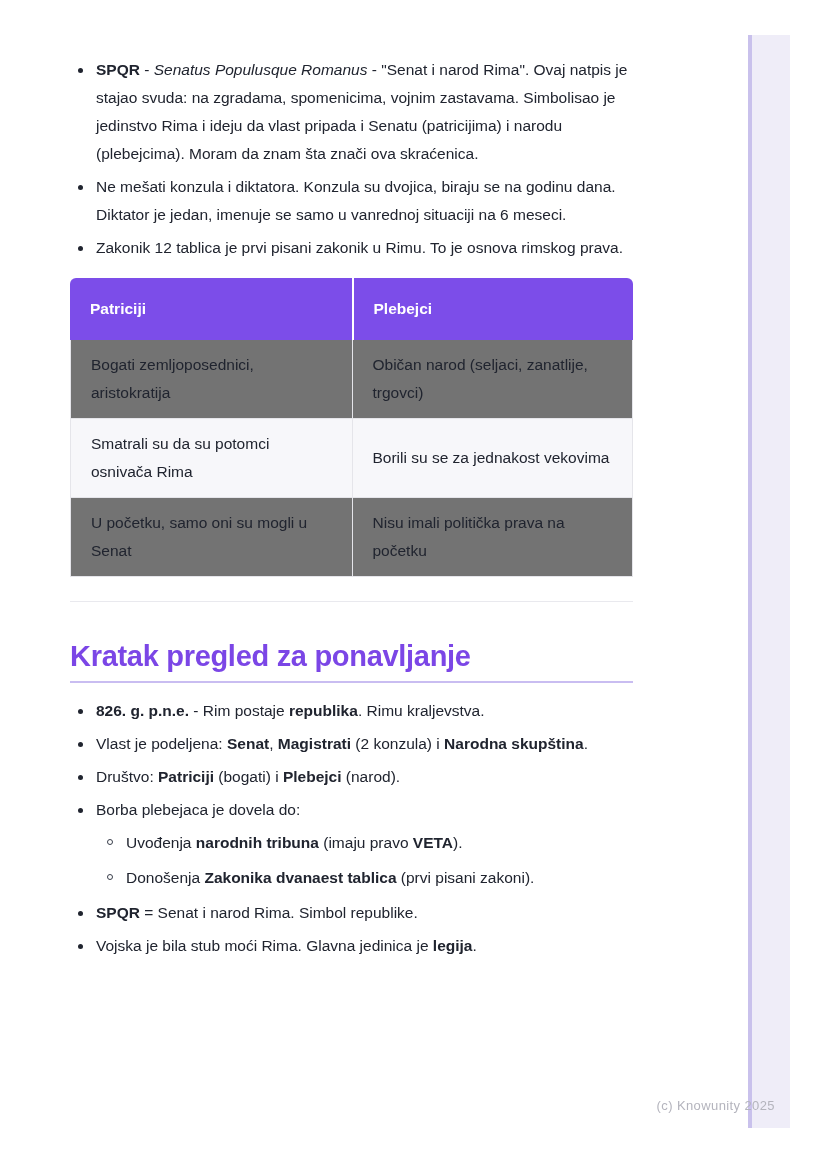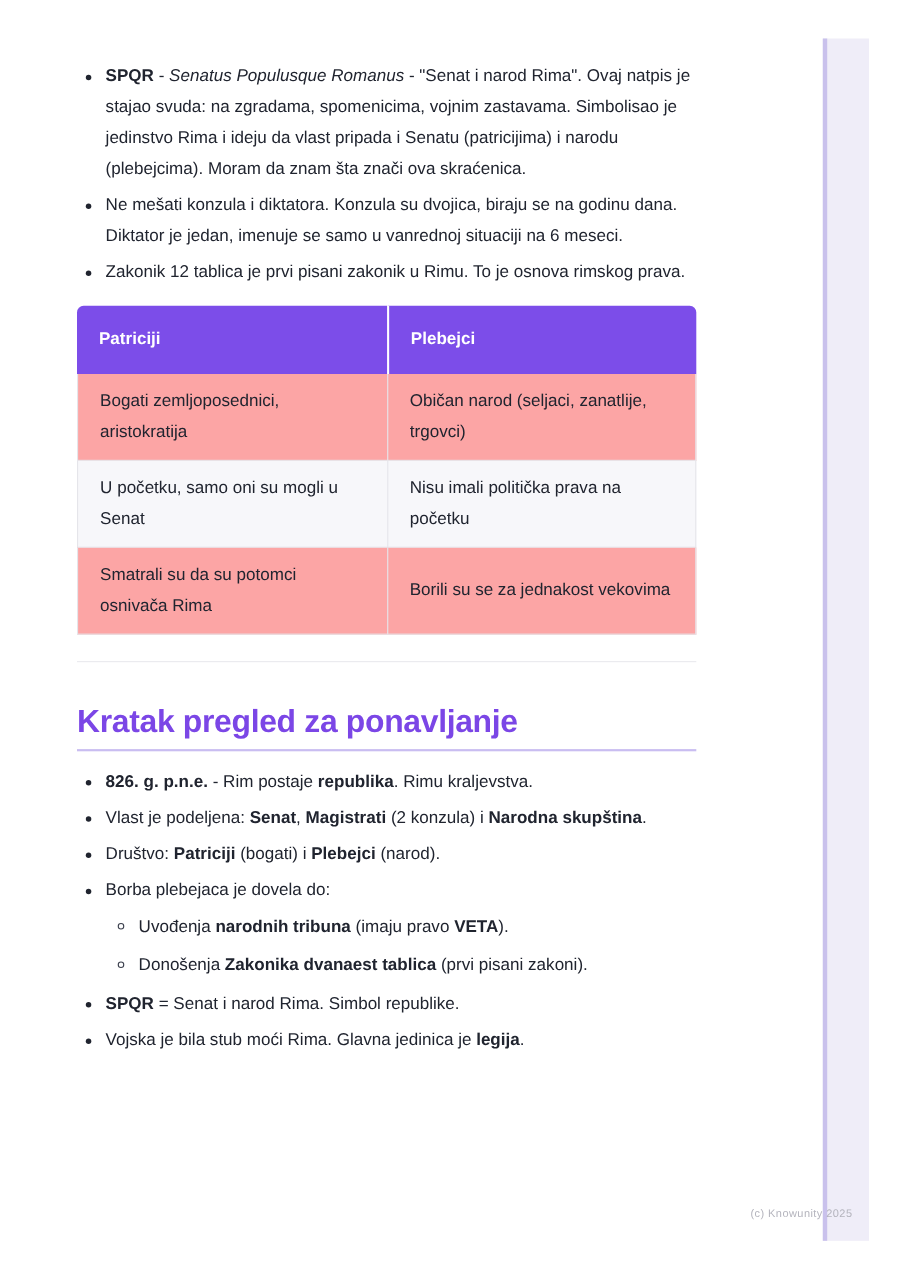--- a/index.html
+++ b/index.html
@@ -94,35 +94,35 @@
     text-align:left;
     padding:17px 20px;
     width:50%;
   }
   table.ctable th:first-child{border-top-left-radius:6px;width:286px;}
   table.ctable th:last-child{border-top-right-radius:6px;border-left:2px solid #ffffff;}
   table.ctable td{
     padding:11px 20px;
     border-bottom:1px solid var(--table-border);
     vertical-align:middle;
-    background:#fca5a5;
+    background:#737373;
   }
   table.ctable td:first-child{border-left:1px solid var(--table-border);}
   table.ctable td:last-child{border-right:1px solid var(--table-border);}
   table.ctable td + td{border-left:1px solid var(--table-border);}
   table.ctable tbody tr:nth-child(even) td{background:var(--row-alt-bg);}
   hr.divider{
     border:none;
     border-top:1px solid var(--divider);
     margin:24px 0 36px 0;
   }
   .footer{
     position:absolute;
     right:53px;top:1098px;
-    font-size:10px;
+    font-size:13px;
     letter-spacing:0.4px;
     color:var(--footer-text);
     z-index:2;
   }
   .next-page{
     position:absolute;
     left:748px;top:35px;
     width:42px;height:1093px;
     background:var(--next-page-fill);
     border-left:4px solid var(--next-page-border);
@@ -157,26 +157,26 @@
           <th>Patriciji</th>
           <th>Plebejci</th>
         </tr>
     </thead>
     <tbody>
         <tr>
           <td>Bogati zemljoposednici, aristokratija</td>
           <td>Običan narod (seljaci, zanatlije, trgovci)</td>
         </tr>
         <tr>
+          <td>Smatrali su da su potomci osnivača Rima</td>
+          <td>Borili su se za jednakost vekovima</td>
+        </tr>
+        <tr>
           <td>U početku, samo oni su mogli u Senat</td>
           <td>Nisu imali politička prava na početku</td>
-        </tr>
-        <tr>
-          <td>Smatrali su da su potomci osnivača Rima</td>
-          <td>Borili su se za jednakost vekovima</td>
         </tr>
       </tbody>
   </table>
 
   <hr class="divider">
 
   <section>
     <h1 class="h1">Kratak pregled za ponavljanje</h1>
     <ul class="blist">
         <li>

